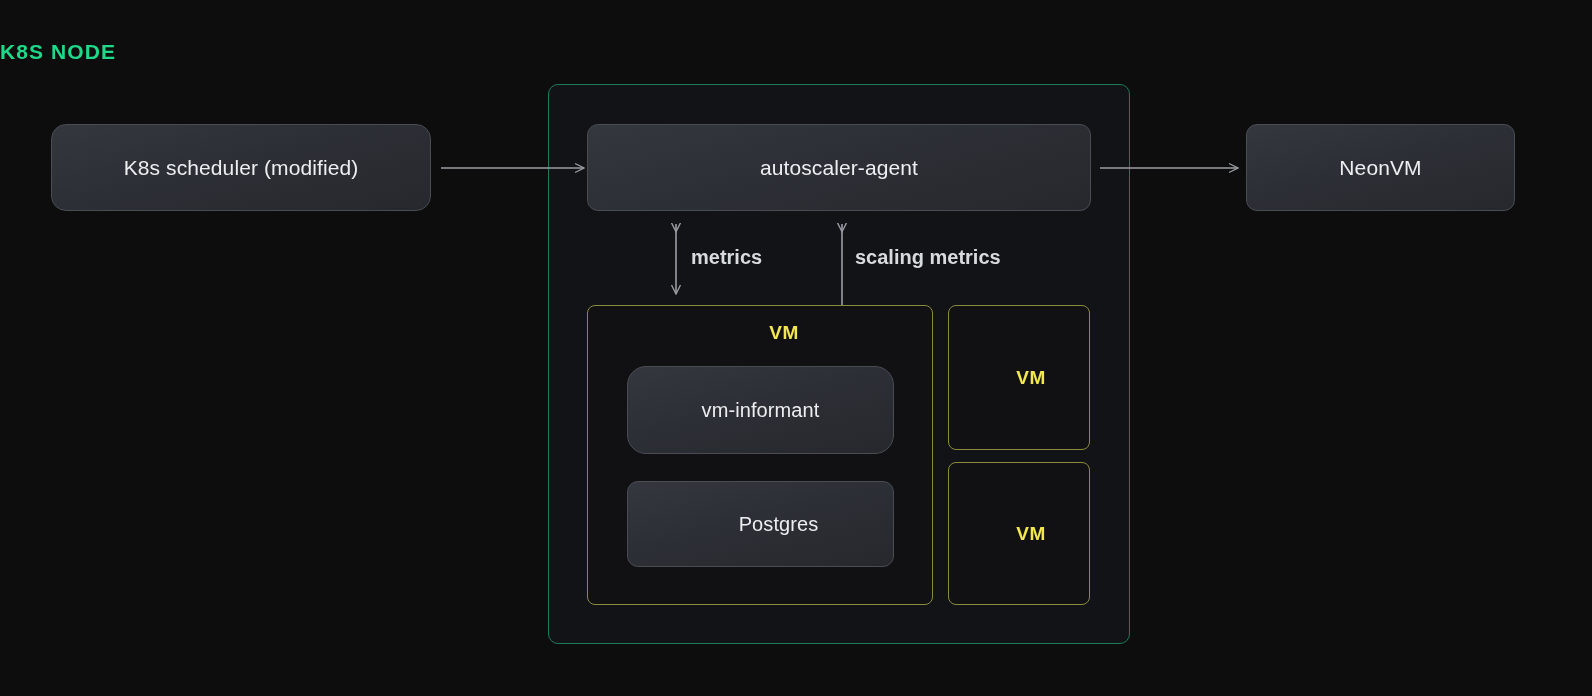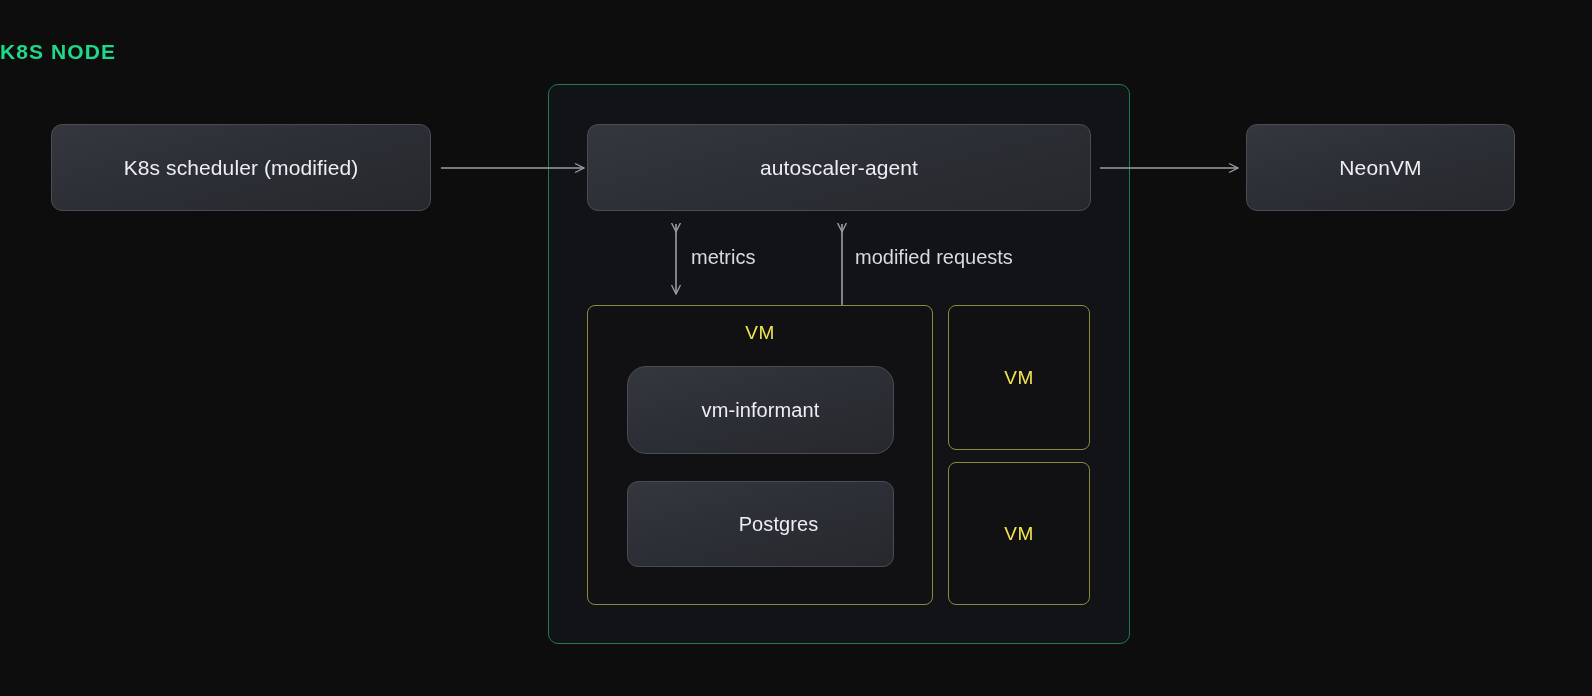--- a/index.html
+++ b/index.html
@@ -56,20 +56,21 @@
     color: #eceef1;
     font-size: 21px;
     letter-spacing: 0.1px;
   }
 
   .box-scheduler {
     left: 51px;
     top: 124px;
     width: 380px;
     height: 87px;
+    border-radius: 15px;
   }
 
   .box-agent {
     left: 587px;
     top: 124px;
     width: 504px;
     height: 87px;
   }
 
   .box-neonvm {
@@ -119,38 +120,40 @@
     align-items: center;
     justify-content: center;
   }
 
   .vm-side-1 { top: 305px; height: 145px; }
   .vm-side-2 { top: 462px; height: 143px; }
 
   .vm-label {
     color: #f2e74f;
     font-size: 19px;
-    font-weight: normal;
+    font-weight: bold;
     letter-spacing: 0.4px;
+    margin-left: 24px;
   }
 
   .vm-main-label {
     position: absolute;
     top: 322px;
     left: 587px;
     width: 346px;
     text-align: center;
   }
 
   
   .conn-label {
     position: absolute;
     color: #d7dade;
     font-size: 20px;
     white-space: nowrap;
+    font-weight: bold;
   }
 
   .label-metrics        { left: 691px; top: 246px; }
   .label-scaling        { left: 855px; top: 246px; }
 
   svg.overlay {
     position: absolute;
     left: 0; top: 0;
     width: 1592px;
     height: 696px;
@@ -206,21 +209,21 @@
   <div class="box box-neonvm">
     <span>NeonVM</span>
   </div>
 
   <div class="box box-agent">
     <span>autoscaler-agent</span>
   </div>
 
   <div class="conn-label label-metrics">metrics</div>
 
-  <div class="conn-label label-scaling">modified requests</div>
+  <div class="conn-label label-scaling">scaling metrics</div>
 
   <div class="vm-box vm-main"></div>
 
   <div class="vm-label vm-main-label">VM</div>
 
   <div class="box box-informant">
     <span>vm-informant</span>
   </div>
 
   <div class="box box-postgres">

